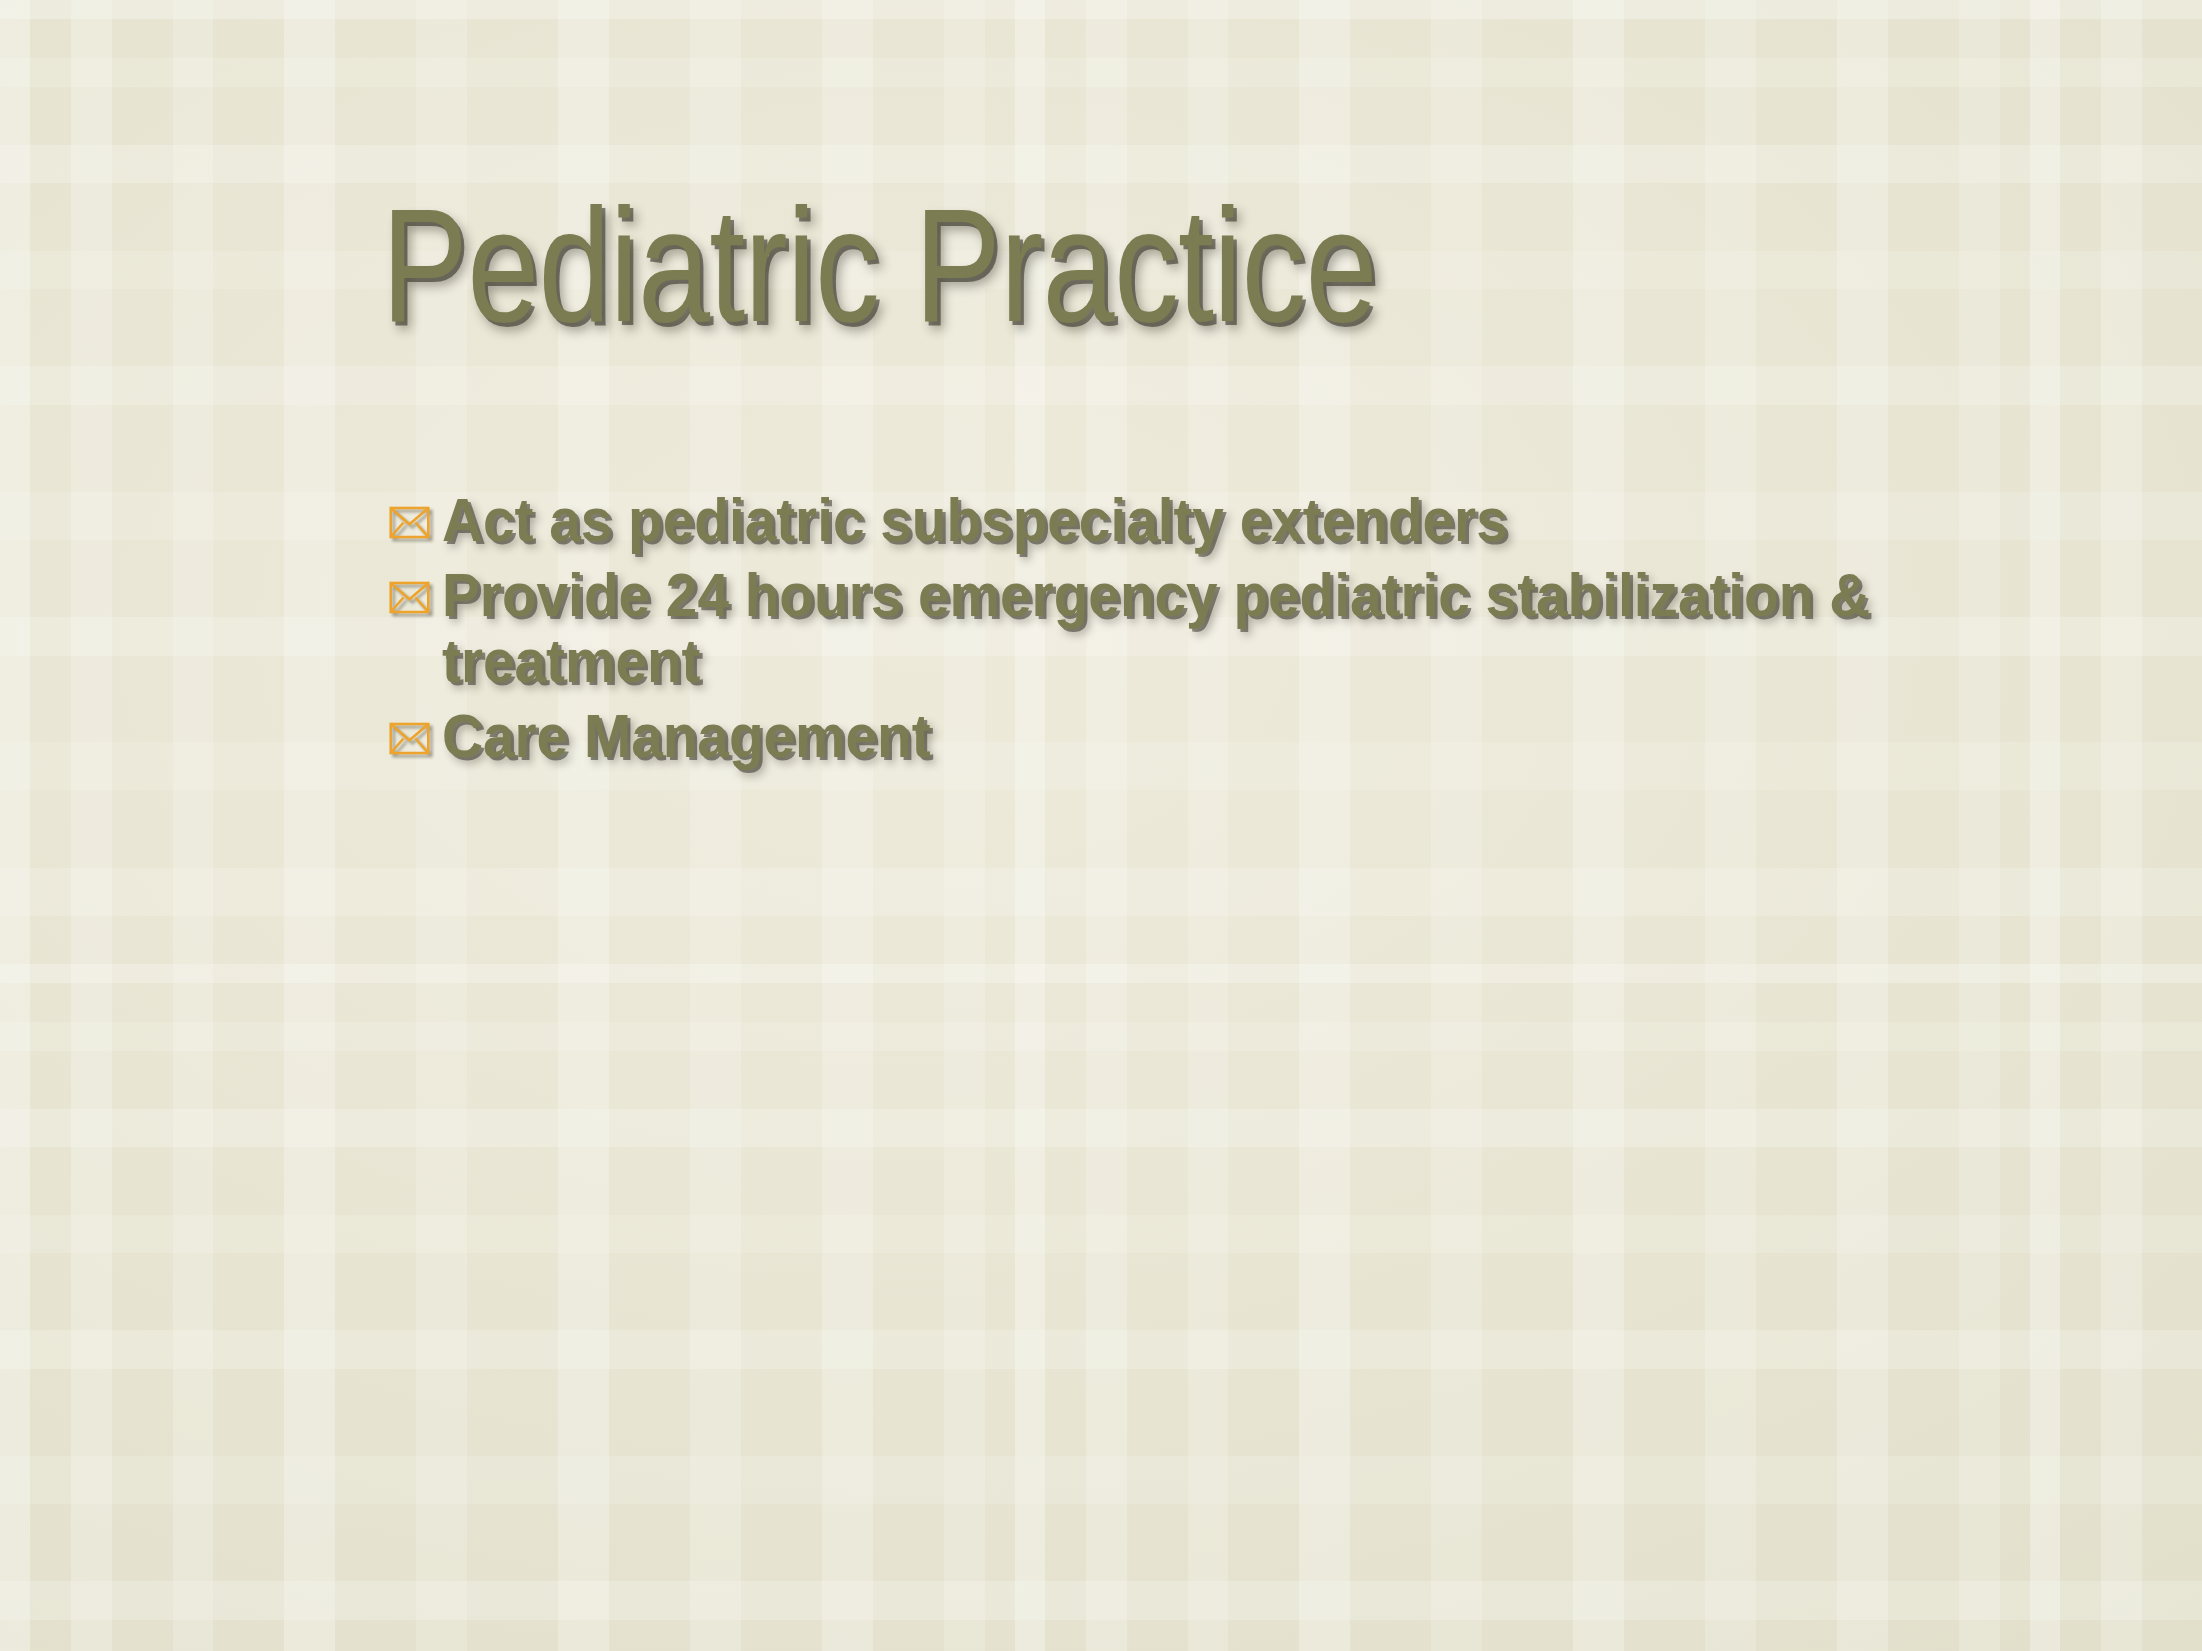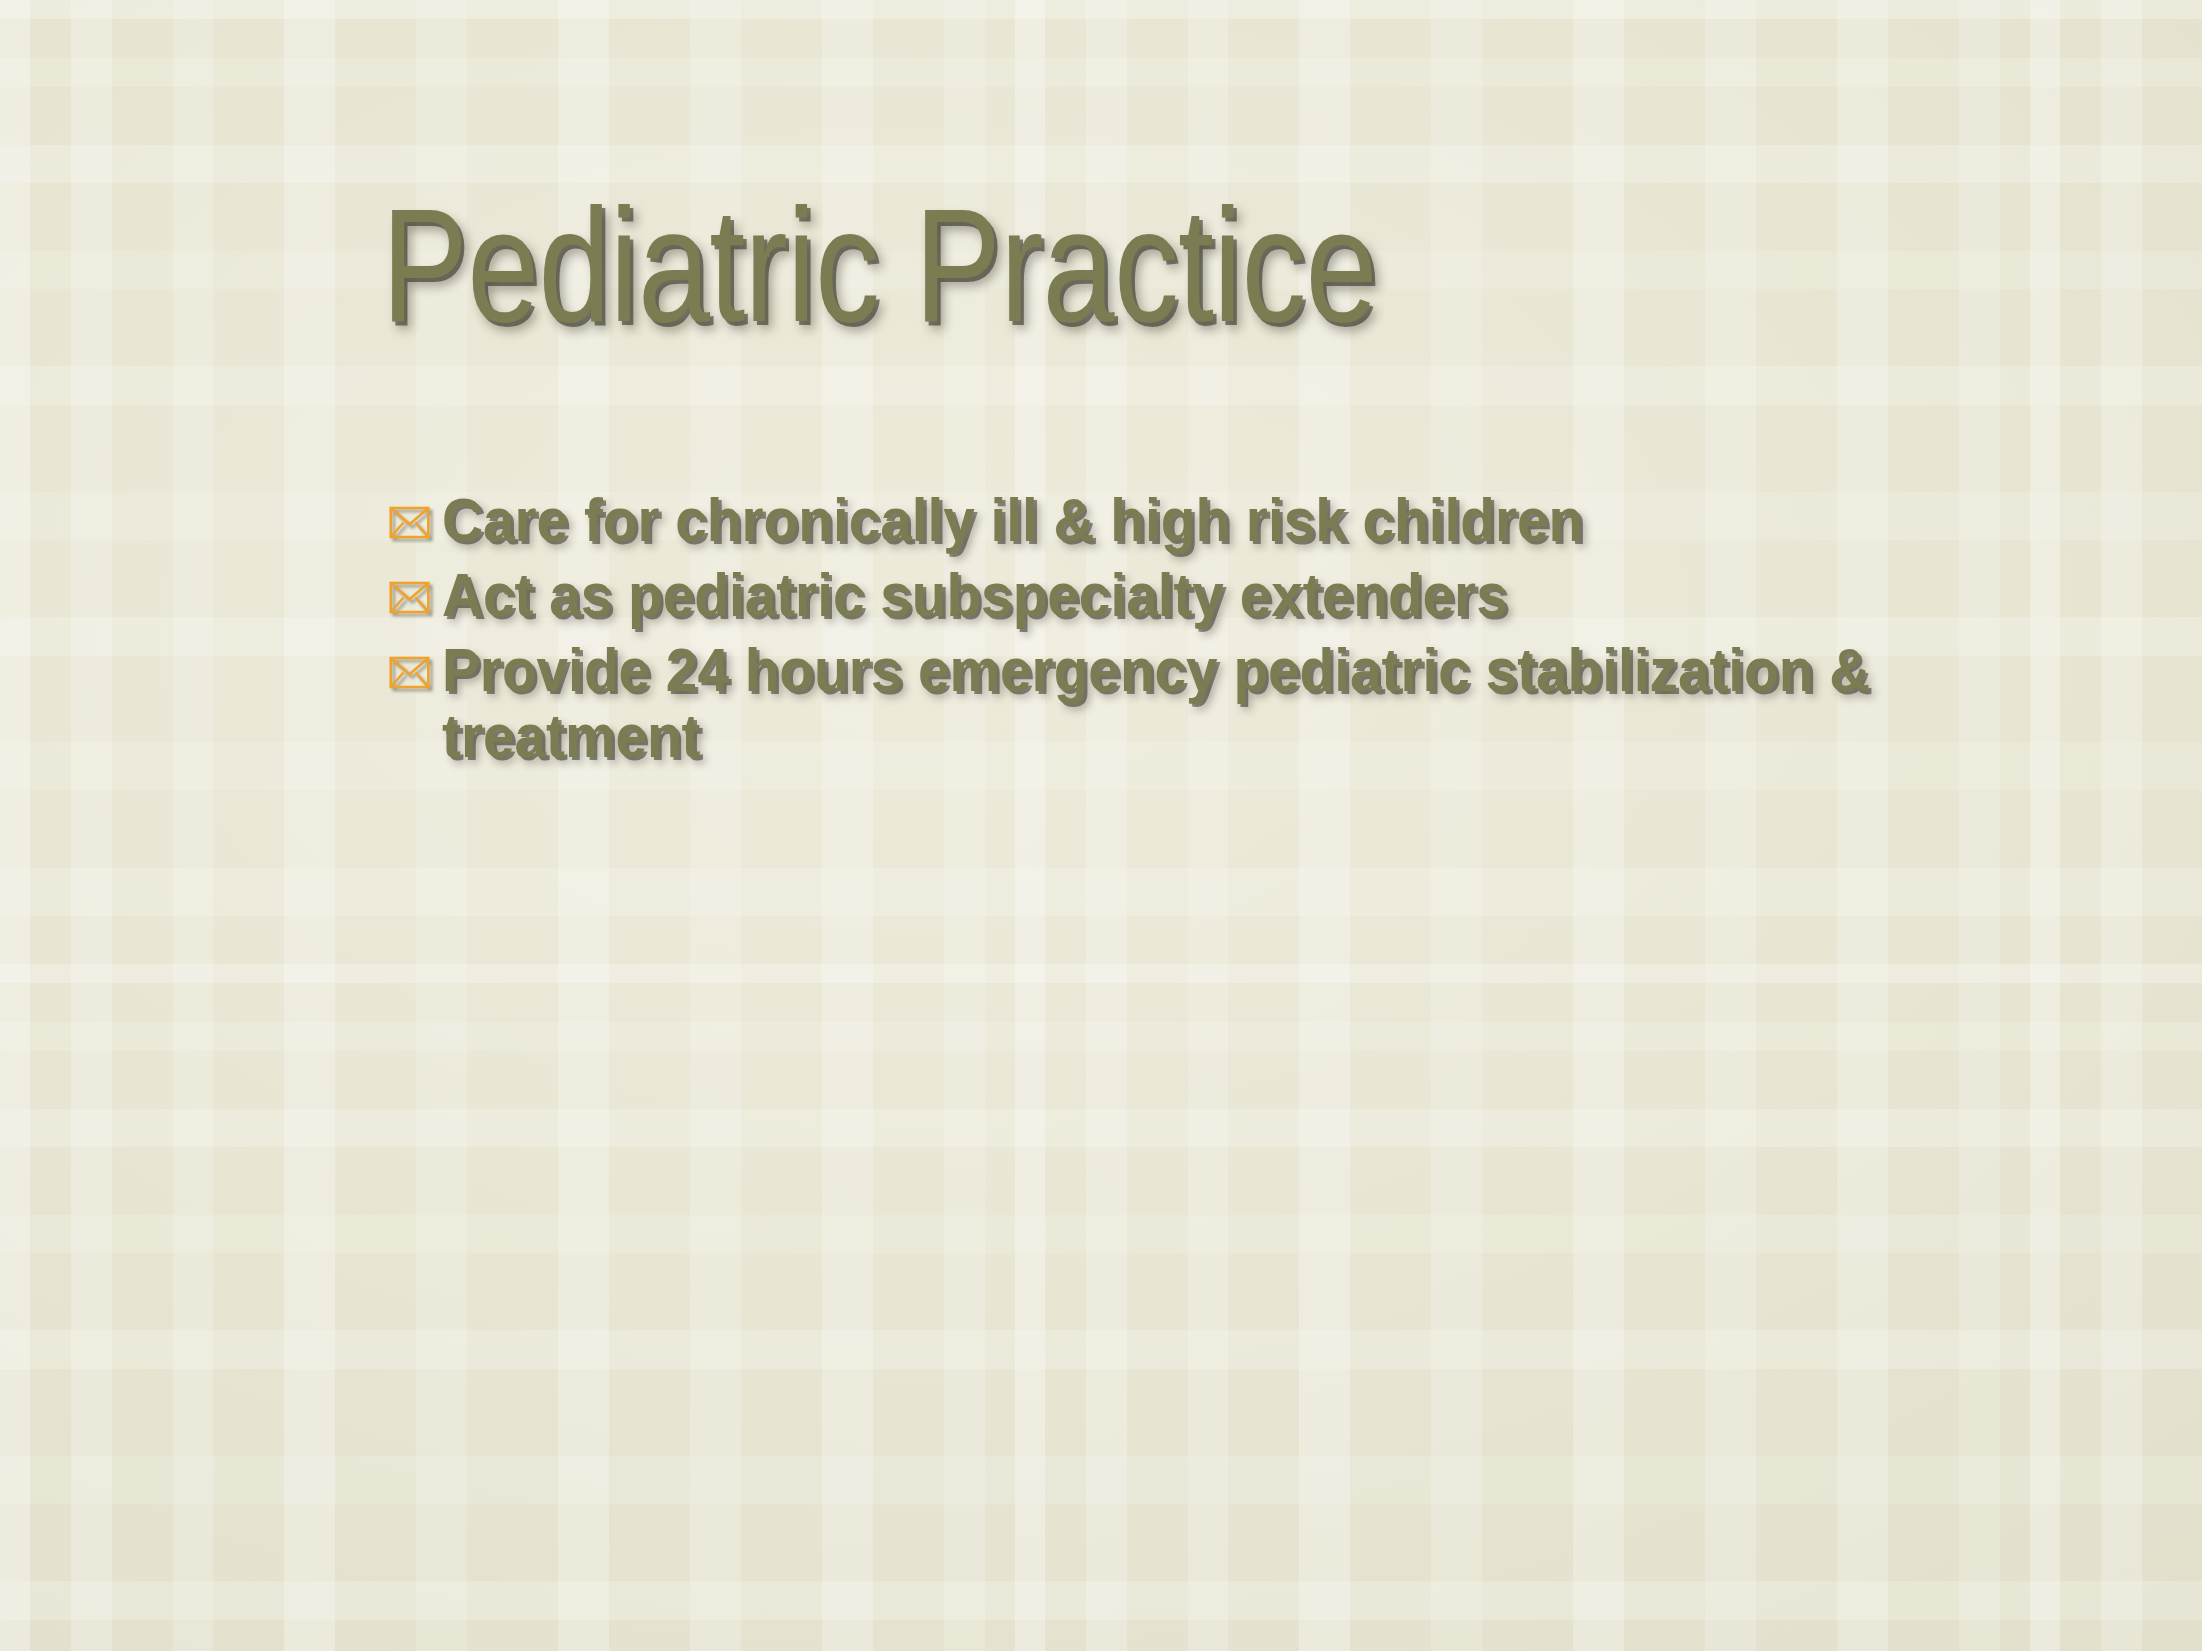--- a/index.html
+++ b/index.html
@@ -119,30 +119,20 @@
 <body>
 
 <div class="slide">
 
   <div class="title-block">
     <div class="slide-title">Pediatric Practice</div>
   </div>
 
   <div class="body-block">
 
-    <div class="bullet-row">
-      <span class="bullet-icon">
-        <svg viewBox="0 0 48 38" xmlns="http://www.w3.org/2000/svg">
-          <rect x="2" y="2" width="44" height="34" fill="none" stroke="#eda32c" stroke-width="3"></rect>
-          <path d="M2 2 L24 21 L46 2" fill="none" stroke="#eda32c" stroke-width="3"></path>
-          <path d="M2 36 L17 19 M46 36 L31 19" fill="none" stroke="#eda32c" stroke-width="3"></path>
-        </svg>
-      </span>
-      <span class="bullet-text">Care for chronically ill &amp; high risk children</span>
-    </div>
 
     <div class="bullet-row">
       <span class="bullet-icon">
         <svg viewBox="0 0 48 38" xmlns="http://www.w3.org/2000/svg">
           <rect x="2" y="2" width="44" height="34" fill="none" stroke="#eda32c" stroke-width="3"></rect>
           <path d="M2 2 L24 21 L46 2" fill="none" stroke="#eda32c" stroke-width="3"></path>
           <path d="M2 36 L17 19 M46 36 L31 19" fill="none" stroke="#eda32c" stroke-width="3"></path>
         </svg>
       </span>
       <span class="bullet-text">Act as pediatric subspecialty extenders</span>
@@ -155,16 +145,26 @@
           <rect x="2" y="2" width="44" height="34" fill="none" stroke="#eda32c" stroke-width="3"></rect>
           <path d="M2 2 L24 21 L46 2" fill="none" stroke="#eda32c" stroke-width="3"></path>
           <path d="M2 36 L17 19 M46 36 L31 19" fill="none" stroke="#eda32c" stroke-width="3"></path>
         </svg>
       </span>
       <span class="bullet-text">Provide 24 hours emergency pediatric stabilization &amp; treatment</span>
     </div>
 
 
 
+    <div class="bullet-row">
+      <span class="bullet-icon">
+        <svg viewBox="0 0 48 38" xmlns="http://www.w3.org/2000/svg">
+          <rect x="2" y="2" width="44" height="34" fill="none" stroke="#eda32c" stroke-width="3"></rect>
+          <path d="M2 2 L24 21 L46 2" fill="none" stroke="#eda32c" stroke-width="3"></path>
+          <path d="M2 36 L17 19 M46 36 L31 19" fill="none" stroke="#eda32c" stroke-width="3"></path>
+        </svg>
+      </span>
+      <span class="bullet-text">Care Management</span>
+    </div>
 
   </div>
 </div>
 
 
 </body></html>

